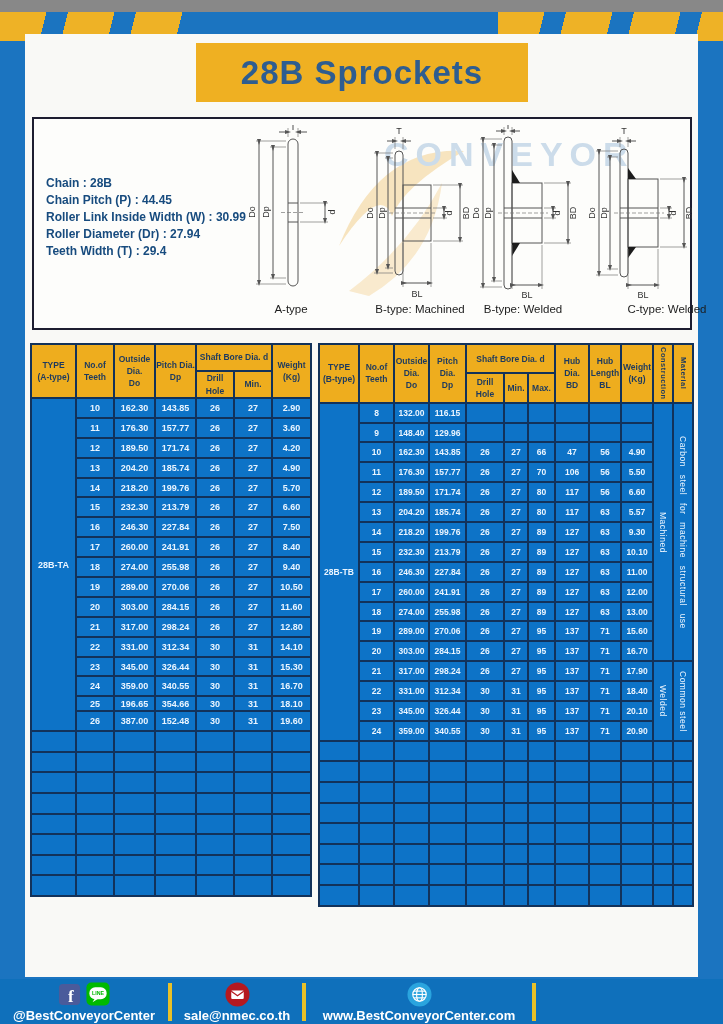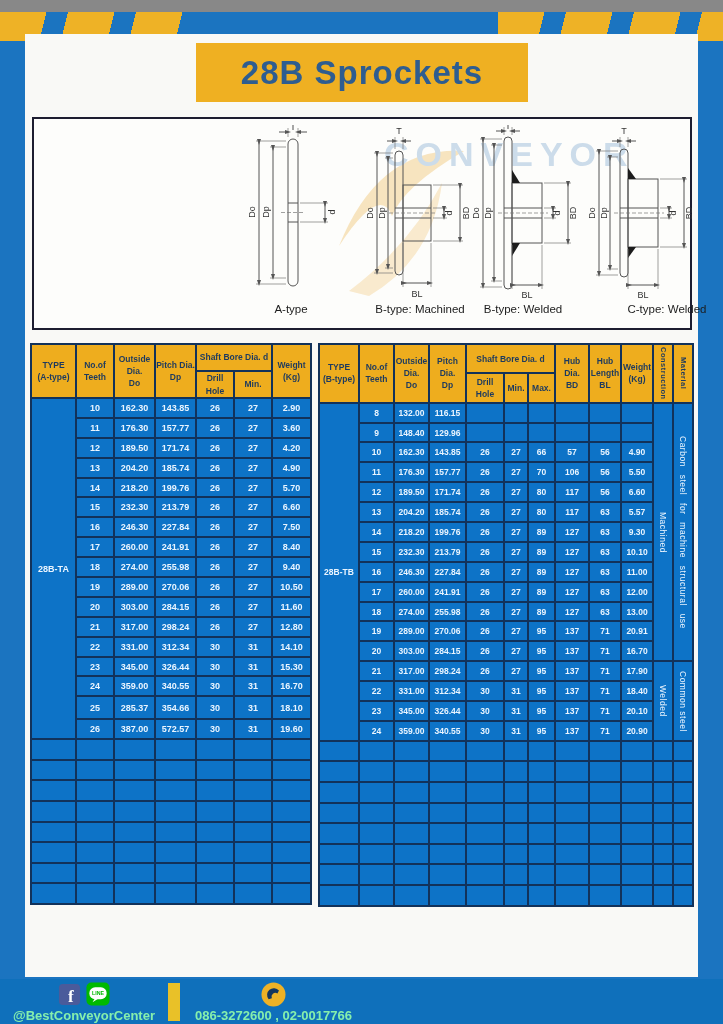--- a/index.html
+++ b/index.html
@@ -33,21 +33,21 @@
   #left-table{left:30px;top:331px;width:280px;}
   #right-table{left:318px;top:331px;width:374px;}
   #right-table td{font-size:8.5px;}
   .spec-table th.vert{writing-mode:vertical-rl;font-size:7.5px;letter-spacing:0.5px;padding:2px 0;}
   .spec-table td.vert{writing-mode:vertical-rl;font-size:8px;font-weight:normal;letter-spacing:0.5px;}
   .spec-table td.spread{word-spacing:5px;}
   .footer{position:absolute;left:0;top:967px;width:723px;height:46px;background:#0f70bb;
           display:flex;align-items:center;}
   .fsec{display:flex;flex-direction:column;align-items:center;justify-content:center;height:100%;}
   .ficons{display:flex;gap:5px;align-items:center;height:26px;}
-  .ftext{color:#86efac;font-weight:bold;font-size:13px;white-space:nowrap;margin-top:1px;}
+  .ftext{color:#ffffff;font-weight:bold;font-size:13px;white-space:nowrap;margin-top:1px;}
   .fdiv{width:4px;height:38px;background:#e9c128;}
   .bottom-strip{position:absolute;left:0;top:1013px;width:723px;height:11px;background:#102a4e;}
 </style>
 </head>
 <body>
 
 <div class="page">
 
   <div class="hazard left"></div>
   <div class="hazard right"></div>
@@ -63,20 +63,27 @@
     <div class="watermark">
       <svg class="wm-bird" width="160" height="185" viewBox="0 0 160 185">
         <path d="M25,125 Q65,25 150,30 Q90,65 78,95 Q66,63 25,125" fill="#f3cf8e" opacity="0.55"></path>
         <path d="M35,170 Q95,125 128,62 Q118,138 55,175 z" fill="#f3cf8e" opacity="0.42"></path>
       </svg>
       <div class="wm-text">
         <div>CONVEYOR</div>
       </div>
     </div>
 
+    <div class="specs">
+      <div>Chain  : 28B</div>
+      <div>Chain Pitch (P)  : 44.45</div>
+      <div>Roller Link Inside Width (W)  : 30.99</div>
+      <div>Roller Diameter (Dr)  : 27.94</div>
+      <div>Teeth Width (T)  : 29.4</div>
+    </div>
 
     <svg class="diag" style="left:200px" width="115" height="176" viewBox="0 0 115 176">
       <defs>
           <marker id="arr" markerWidth="6" markerHeight="6" refX="3" refY="3" orient="auto">
             <path d="M0,1 L6,3 L0,5 z" fill="#555"></path>
           </marker>
         </defs>
       <rect class="dline" x="54" y="14" width="10" height="147" rx="5"></rect>
       <line class="dline" x1="54" y1="78" x2="64" y2="78"></line>
       <line class="dline" x1="54" y1="97" x2="64" y2="97"></line>
@@ -354,32 +361,32 @@
           <td>15.30</td>
         </tr>
         <tr style="height: 19.9px;">
           <td>24</td>
           <td>359.00</td>
           <td>340.55</td>
           <td>30</td>
           <td>31</td>
           <td>16.70</td>
         </tr>
-        <tr style="height: 23px;">
+        <tr style="height: 15px;">
           <td>25</td>
-          <td>285.37</td>
+          <td>196.65</td>
           <td>354.66</td>
           <td>30</td>
           <td>31</td>
           <td>18.10</td>
         </tr>
         <tr style="height: 19.9px;">
           <td>26</td>
           <td>387.00</td>
-          <td>572.57</td>
+          <td>152.48</td>
           <td>30</td>
           <td>31</td>
           <td>19.60</td>
         </tr>
         <tr style="height: 20.6px;">
           <td></td>
           <td></td>
           <td></td>
           <td></td>
           <td></td>
@@ -520,21 +527,21 @@
           <td></td>
           <td></td>
         </tr>
         <tr style="height: 19.9px;">
           <td>10</td>
           <td>162.30</td>
           <td>143.85</td>
           <td>26</td>
           <td>27</td>
           <td>66</td>
-          <td>57</td>
+          <td>47</td>
           <td>56</td>
           <td>4.90</td>
         </tr>
         <tr style="height: 19.9px;">
           <td>11</td>
           <td>176.30</td>
           <td>157.77</td>
           <td>26</td>
           <td>27</td>
           <td>70</td>
@@ -621,21 +628,21 @@
         </tr>
         <tr style="height: 19.9px;">
           <td>19</td>
           <td>289.00</td>
           <td>270.06</td>
           <td>26</td>
           <td>27</td>
           <td>95</td>
           <td>137</td>
           <td>71</td>
-          <td>20.91</td>
+          <td>15.60</td>
         </tr>
         <tr style="height: 19.9px;">
           <td>20</td>
           <td>303.00</td>
           <td>284.15</td>
           <td>26</td>
           <td>27</td>
           <td>95</td>
           <td>137</td>
           <td>71</td>
@@ -812,29 +819,43 @@
         <svg width="24" height="24" viewBox="0 0 25 25">
             <rect x="0.5" y="0.5" width="24" height="24" rx="5" fill="#00b900"></rect>
             <rect x="3.5" y="5.5" width="18" height="12.5" rx="6" fill="#ffffff"></rect>
             <path d="M9,17.5 l-2.2,3.6 l5.4,-3.4 z" fill="#ffffff"></path>
             <text x="12.5" y="14" font-size="5.5" font-weight="bold" fill="#00b900" text-anchor="middle">LINE</text>
           </svg>
       </div>
       <div class="ftext">@BestConveyorCenter</div>
     </div>
     <div class="fdiv"></div>
-    <div class="fdiv"></div>
-    <div class="fdiv"></div>
-    <div class="fsec" style="width:187px">
+    <div class="fsec" style="width:130px">
       <div class="ficons">
         <svg width="25" height="25" viewBox="0 0 26 26">
-            <circle cx="13" cy="13" r="12.5" fill="#eeb226"></circle>
-            <g transform="rotate(-40 13 13)">
-              <path d="M6,13.5 a7,7 0 0 1 14,0 l-3.2,1.3 a4,4 0 0 0 -7.6,0 z" fill="#14365e"></path>
+            <circle cx="13" cy="13" r="12.5" fill="#b5191f"></circle>
+            <rect x="6.5" y="8.8" width="13" height="9" rx="1.2" fill="#ffffff"></rect>
+            <path d="M6.5,9.5 L13,14.2 L19.5,9.5" stroke="#b5191f" stroke-width="1.3" fill="none"></path>
+          </svg>
+      </div>
+      <div class="ftext">sale@nmec.co.th</div>
+    </div>
+    <div class="fdiv"></div>
+    <div class="fsec" style="width:226px">
+      <div class="ficons">
+        <svg width="25" height="25" viewBox="0 0 26 26">
+            <circle cx="13" cy="13" r="12.5" fill="#2aa4de"></circle>
+            <g stroke="#ffffff" stroke-width="1.2" fill="none">
+              <circle cx="13" cy="13" r="7"></circle>
+              <ellipse cx="13" cy="13" rx="3" ry="7"></ellipse>
+              <line x1="6" y1="13" x2="20" y2="13"></line>
+              <line x1="7.2" y1="9.5" x2="18.8" y2="9.5"></line>
+              <line x1="7.2" y1="16.5" x2="18.8" y2="16.5"></line>
             </g>
           </svg>
       </div>
-      <div class="ftext">086-3272600 , 02-0017766</div>
+      <div class="ftext">www.BestConveyorCenter.com</div>
     </div>
+    <div class="fdiv"></div>
   </div>
 
   <div class="bottom-strip"></div>
 </div>
 
 </body></html>

